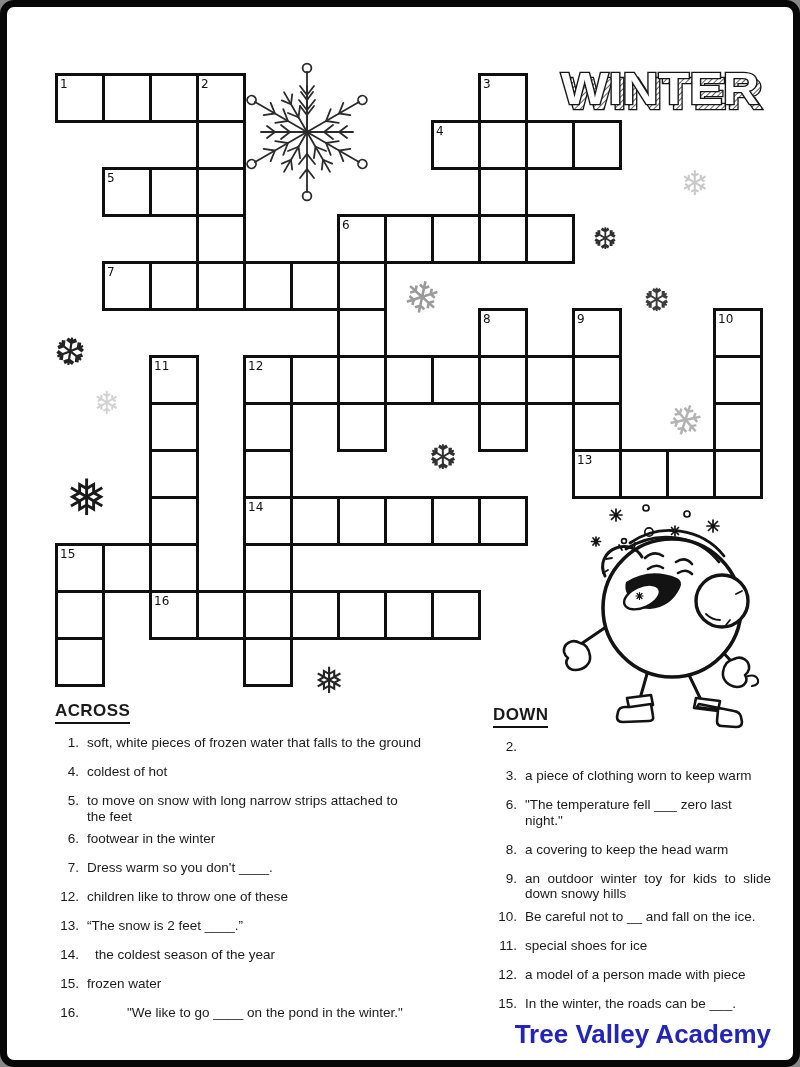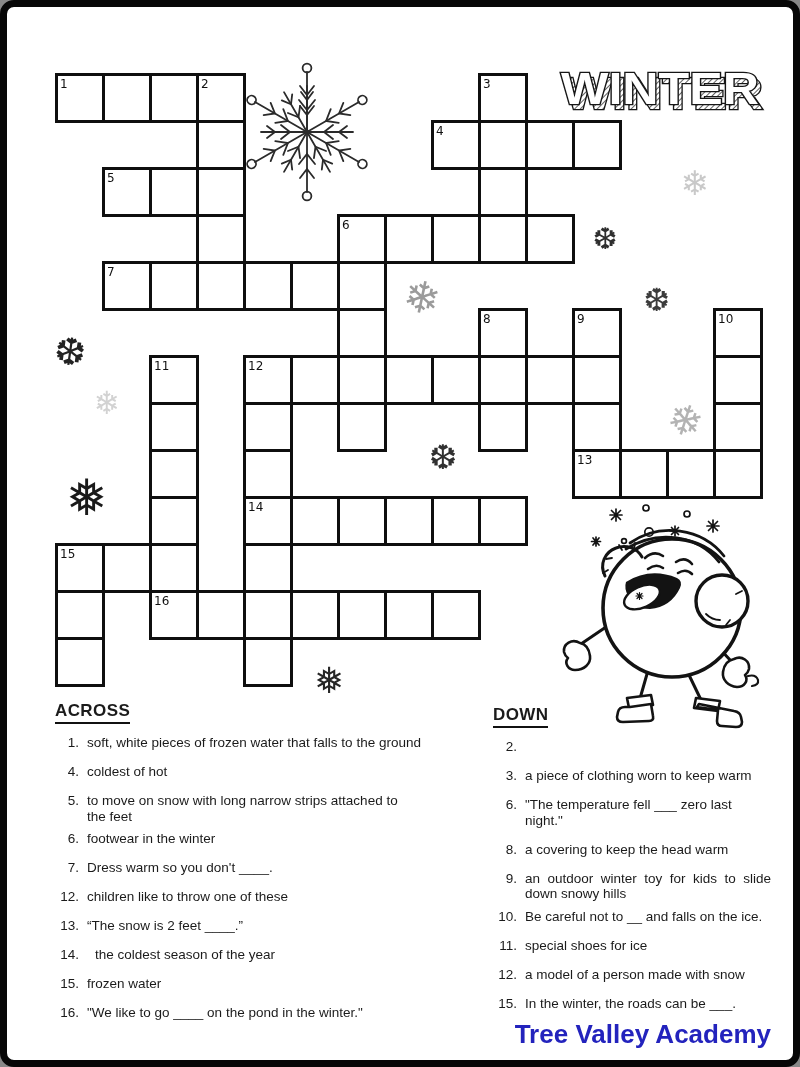--- a/index.html
+++ b/index.html
@@ -285,21 +285,21 @@
           <span class="t">
             <div>the coldest season of the year</div>
           </span>
         </div>
         <div class="clue" style="margin-bottom: 13.5px;">
           <span class="n">15.</span>
           <span class="t">
             <div>frozen water</div>
           </span>
         </div>
-        <div class="clue" style="margin-bottom: 13.5px;">
+        <div class="clue" style="margin-bottom: 13.5px; gap: 40px;">
           <span class="n">16.</span>
           <span class="t">
             <div>"We like to go ____ on the pond in the winter."</div>
           </span>
         </div>
       </div>
   </section>
 
   <section class="clues down-sec">
     <h2>DOWN</h2>
@@ -328,33 +328,33 @@
         <div class="clue" style="margin-bottom: 7px;">
           <span class="n">9.</span>
           <span class="t">
             <div class="just">an outdoor winter toy for kids to slide</div>
             <div>down snowy hills</div>
           </span>
         </div>
         <div class="clue" style="margin-bottom: 13.5px;">
           <span class="n">10.</span>
           <span class="t">
-            <div>Be careful not to __ and falls on the ice.</div>
+            <div>Be careful not to __ and fall on the ice.</div>
           </span>
         </div>
         <div class="clue" style="margin-bottom: 13.5px;">
           <span class="n">11.</span>
           <span class="t">
             <div>special shoes for ice</div>
           </span>
         </div>
         <div class="clue" style="margin-bottom: 13.5px;">
           <span class="n">12.</span>
           <span class="t">
-            <div>a model of a person made with snow</div>
+            <div>a model of a person made with piece</div>
           </span>
         </div>
         <div class="clue" style="margin-bottom: 13.5px;">
           <span class="n">15.</span>
           <span class="t">
             <div>In the winter, the roads can be ___.</div>
           </span>
         </div>
       </div>
   </section>

